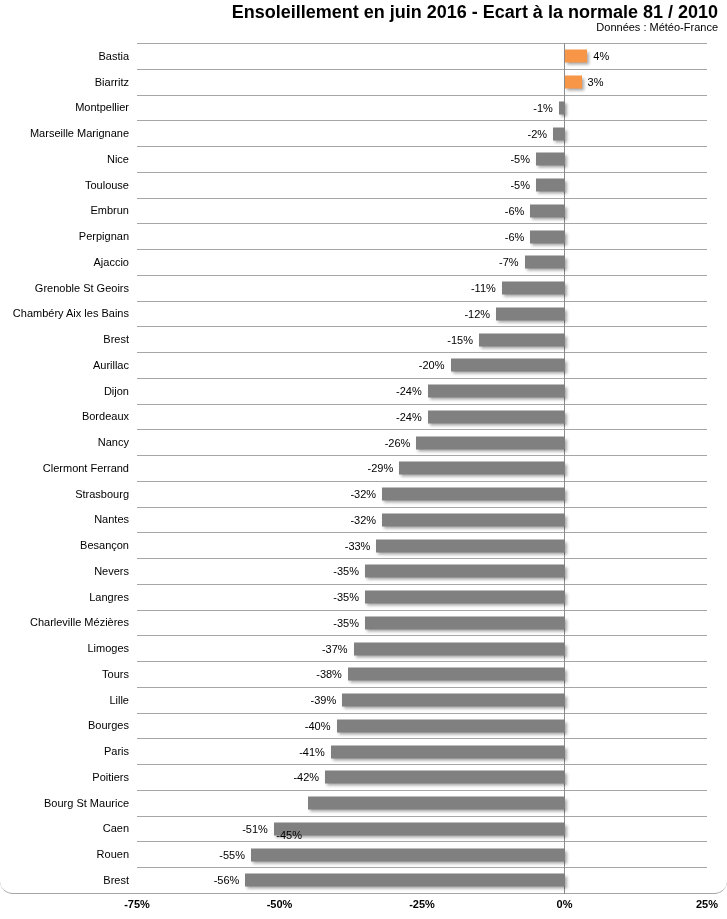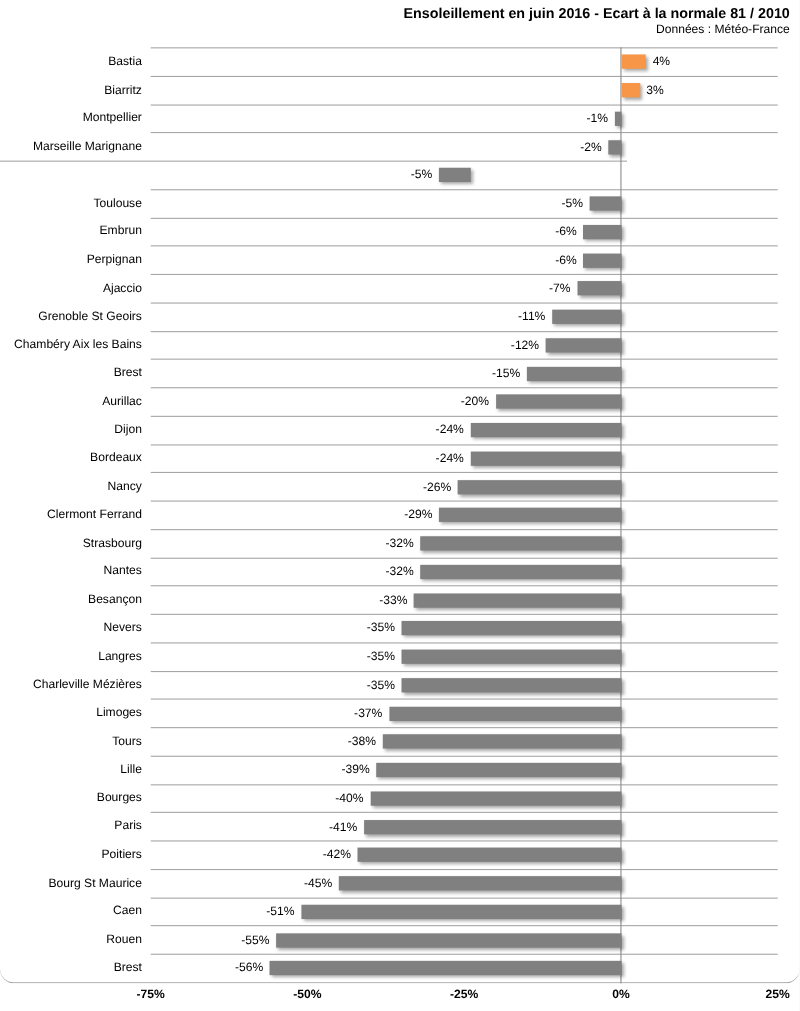--- a/index.html
+++ b/index.html
@@ -22,21 +22,21 @@
     background:#ffffff;
     overflow:hidden;
   }
   .header{
     padding-top:4px;
     padding-right:9px;
     text-align:right;
     height:43px;
   }
   .title{
-    font-size:13px;
+    font-size:18px;
     font-weight:bold;
     line-height:16px;
     white-space:nowrap;
   }
   .subtitle{
     font-size:11px;
     line-height:14px;
     white-space:nowrap;
   }
   .plot-wrap{
@@ -147,20 +147,21 @@
           </div>
         </div>
         <div class="row">
           <div class="cat">Marseille Marignane</div>
           <div class="rowplot">
             <div class="bar neg" style="width: 11.4px; right: 142.5px;"></div>
             <div class="val" style="right: 159.9px;">-2%</div>
           </div>
         </div>
         <div class="row">
+          <div class="cat">Nice</div>
           <div class="rowplot">
             <div class="bar neg" style="width: 28.5px; right: 142.5px;"></div>
             <div class="val" style="right: 177px;">-5%</div>
           </div>
         </div>
         <div class="row">
           <div class="cat">Toulouse</div>
           <div class="rowplot">
             <div class="bar neg" style="width: 28.5px; right: 142.5px;"></div>
             <div class="val" style="right: 177px;">-5%</div>
@@ -324,21 +325,21 @@
           <div class="cat">Poitiers</div>
           <div class="rowplot">
             <div class="bar neg" style="width: 239.4px; right: 142.5px;"></div>
             <div class="val" style="right: 387.9px;">-42%</div>
           </div>
         </div>
         <div class="row">
           <div class="cat">Bourg St Maurice</div>
           <div class="rowplot">
             <div class="bar neg" style="width: 256.5px; right: 142.5px;"></div>
-            <div class="val" style="right: 405px;">-45%</div>
+            <div class="val" style="right: 405px; margin-top: 32px;">-45%</div>
           </div>
         </div>
         <div class="row">
           <div class="cat">Caen</div>
           <div class="rowplot">
             <div class="bar neg" style="width: 290.7px; right: 142.5px;"></div>
             <div class="val" style="right: 439.2px;">-51%</div>
           </div>
         </div>
         <div class="row">

